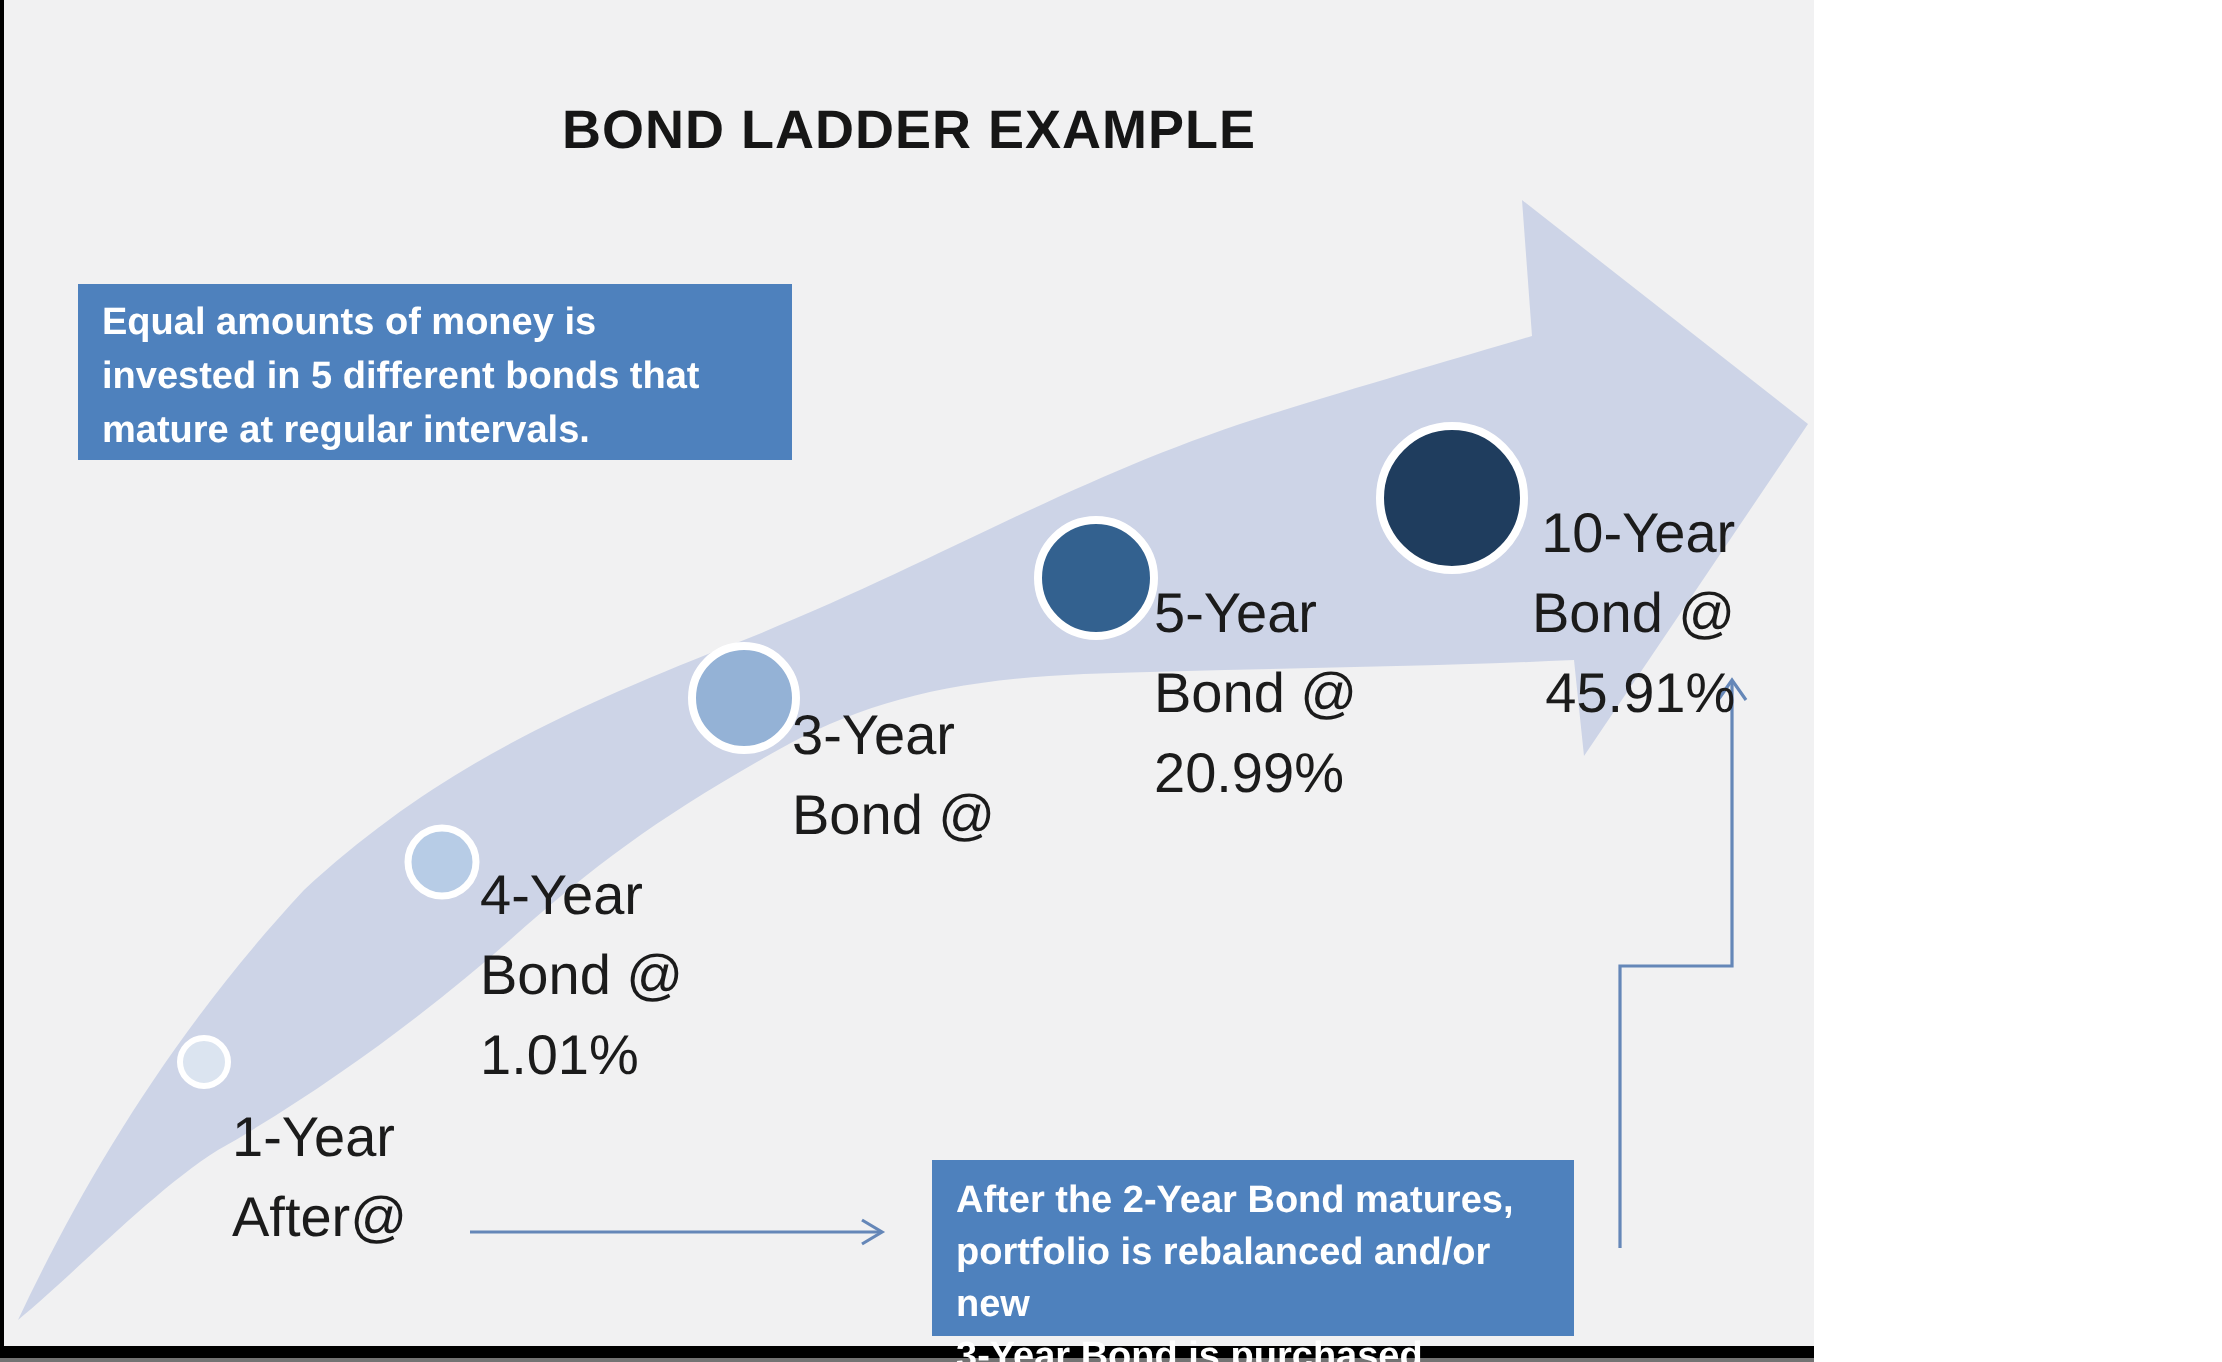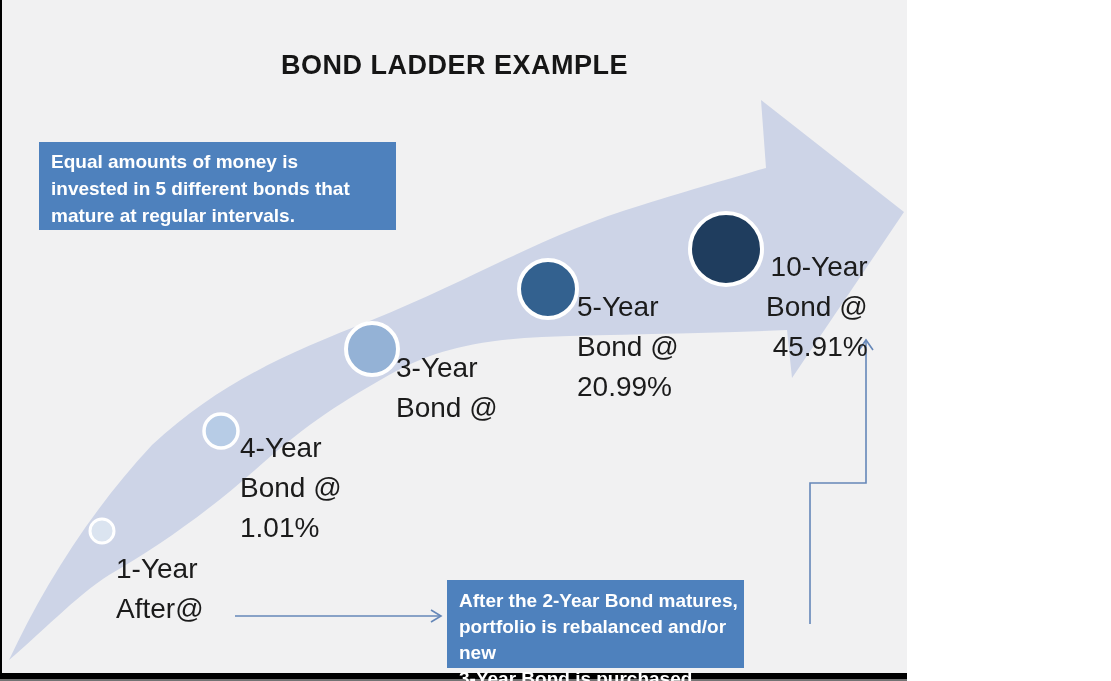--- a/index.html
+++ b/index.html
@@ -24,21 +24,21 @@
     text-align:center;
     font-size:27px;font-weight:700;letter-spacing:.5px;
     color:#161616;
   }
   .callout{
     position:absolute;
     color:#ffffff;font-weight:700;font-size:19px;line-height:27px;
     box-sizing:border-box;
   }
   .callout-top{left:37px;top:142px;width:357px;height:88px;padding:6px 16px 0 12px;}
-  .callout-bottom{left:445px;top:580px;width:297px;height:88px;padding:8px 0 0 12px;line-height:26px;}
+  .callout-bottom{left:464px;top:580px;width:321px;height:88px;padding:8px 0 0 12px;line-height:26px;}
   .bond-label{
     position:absolute;
     color:#1b1b1b;font-size:28px;line-height:40px;
     white-space:nowrap;
   }
   .bl-1{left:114px;top:534px;margin-top:15px;}
   .bl-2{left:238px;top:428px;}
   .bl-3{left:394px;top:348px;}
   .bl-5{left:575px;top:287px;}
   .bl-10{left:764px;top:247px;text-align:right;}

